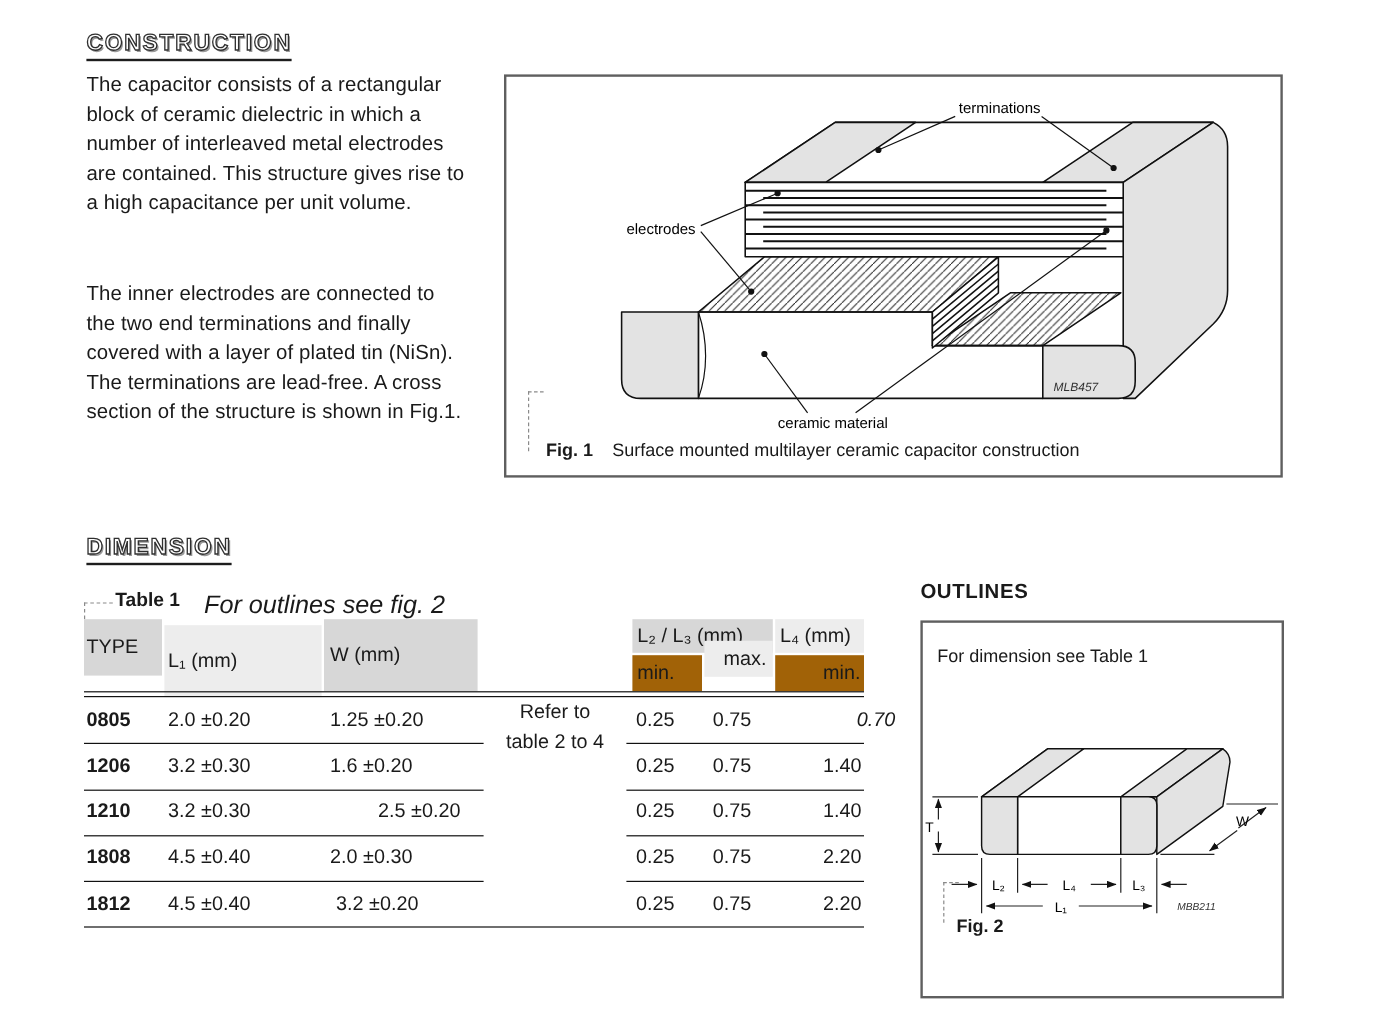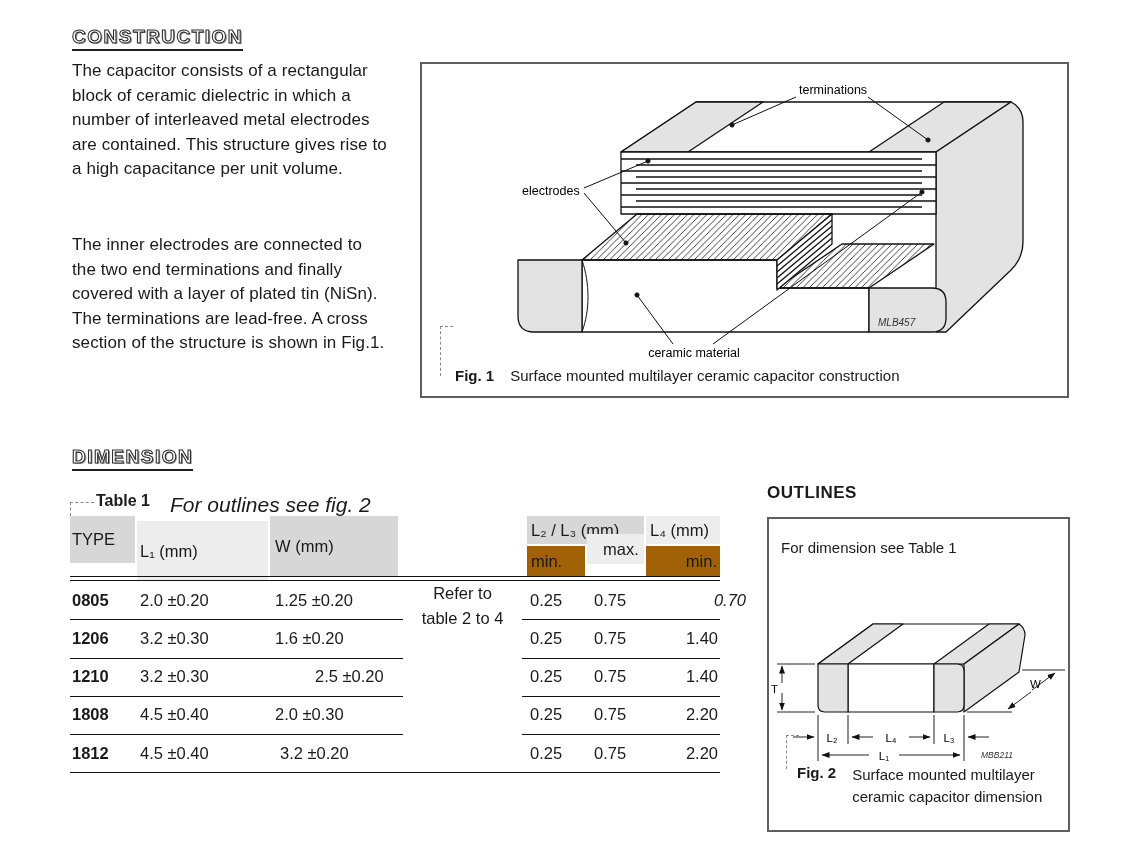--- a/index.html
+++ b/index.html
@@ -253,18 +253,14 @@
     <text x="63" y="183" font-size="11.5" text-anchor="middle">L₂</text>
     <text x="122" y="183" font-size="11.5" text-anchor="middle">L₄</text>
     <text x="180" y="183" font-size="11.5" text-anchor="middle">L₃</text>
     <text x="115" y="201" font-size="11.5" text-anchor="middle">L₁</text>
     <text x="212" y="199" font-size="8.5" font-style="italic" fill="#333">MBB211</text>
   </svg>
 
   <div class="bracket" style="left:17px; top:216px; width:13px; height:34px;"></div>
   <div class="figcap-row" style="left:28px; top:245px;">
     <span class="figcap-label">Fig. 2</span>
-    <span style="line-height:22px;">
-      <span>Surface mounted multilayer</span><br>
-      <span>ceramic capacitor dimension</span>
-    </span>
   </div>
 </div>
 
 </body></html>

